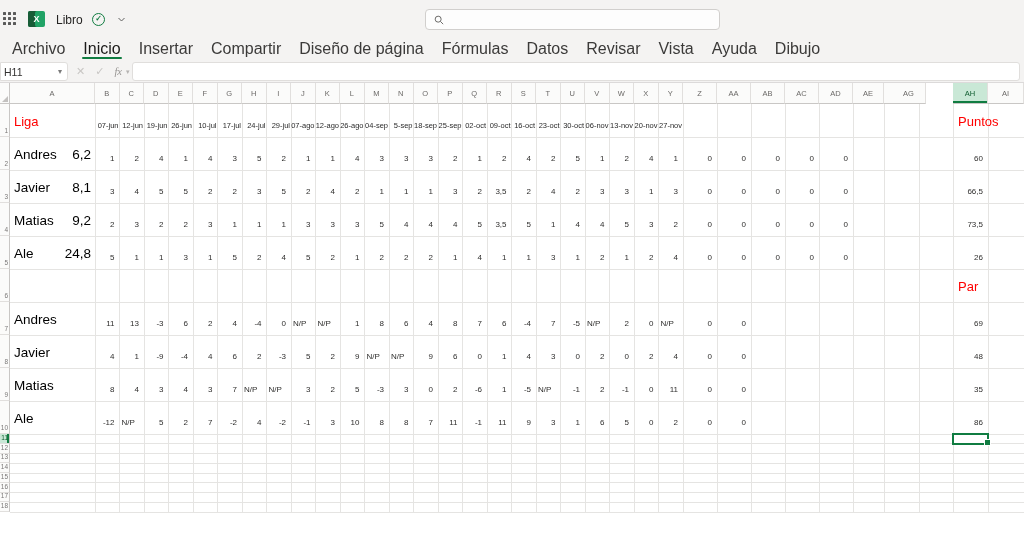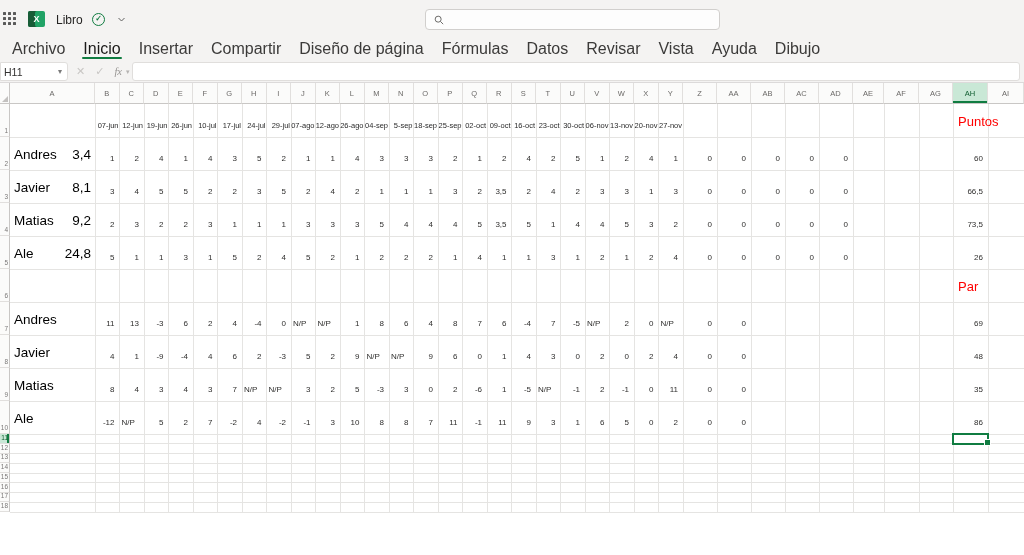--- a/index.html
+++ b/index.html
@@ -165,21 +165,21 @@
       <div class="colhdr" style="left: 609.5px; width: 24.5px;">W</div>
       <div class="colhdr" style="left: 634px; width: 24.5px;">X</div>
       <div class="colhdr" style="left: 658.5px; width: 24.5px;">Y</div>
       <div class="colhdr" style="left: 683px; width: 34px;">Z</div>
       <div class="colhdr" style="left: 717px; width: 34px;">AA</div>
       <div class="colhdr" style="left: 751px; width: 34px;">AB</div>
       <div class="colhdr" style="left: 785px; width: 34px;">AC</div>
       <div class="colhdr" style="left: 819px; width: 34px;">AD</div>
       <div class="colhdr" style="left: 853px; width: 31px;">AE</div>
       <div class="colhdr" style="left: 884px; width: 35px;">AF</div>
-      <div class="colhdr" style="left: 919px; width: 34px;">AG</div>
+      <div class="colhdr" style="left: 892px; width: 34px;">AG</div>
       <div class="colhdr sel" style="left: 953px; width: 35px;">AH</div>
       <div class="colhdr" style="left: 988px; width: 36px;">AI</div>
       <div class="rowhdr" style="top: 21px; height: 33px;">1</div>
       <div class="rowhdr" style="top: 54px; height: 33px;">2</div>
       <div class="rowhdr" style="top: 87px; height: 33px;">3</div>
       <div class="rowhdr" style="top: 120px; height: 33px;">4</div>
       <div class="rowhdr" style="top: 153px; height: 33px;">5</div>
       <div class="rowhdr" style="top: 186px; height: 33px;">6</div>
       <div class="rowhdr" style="top: 219px; height: 33px;">7</div>
       <div class="rowhdr" style="top: 252px; height: 33px;">8</div>
@@ -238,20 +238,21 @@
       <div class="gl" style="left: 10px; top: 317.5px; width: 1014px; height: 1px;"></div>
       <div class="gl" style="left: 10px; top: 350.5px; width: 1014px; height: 1px;"></div>
       <div class="gl" style="left: 10px; top: 360.25px; width: 1014px; height: 1px;"></div>
       <div class="gl" style="left: 10px; top: 370px; width: 1014px; height: 1px;"></div>
       <div class="gl" style="left: 10px; top: 379.75px; width: 1014px; height: 1px;"></div>
       <div class="gl" style="left: 10px; top: 389.5px; width: 1014px; height: 1px;"></div>
       <div class="gl" style="left: 10px; top: 399.25px; width: 1014px; height: 1px;"></div>
       <div class="gl" style="left: 10px; top: 409px; width: 1014px; height: 1px;"></div>
       <div class="gl" style="left: 10px; top: 418.75px; width: 1014px; height: 1px;"></div>
       <div class="gl" style="left: 10px; top: 428.5px; width: 1014px; height: 1px;"></div>
+      <div class="cell redlabel" style="left: 10px; top: 21px; width: 85px; height: 33px; color: rgb(255, 0, 0);">Liga</div>
       <div class="cell date" style="left: 95px; top: 21px; width: 24.5px; height: 33px;">07-jun</div>
       <div class="cell date" style="left: 119.5px; top: 21px; width: 24.5px; height: 33px;">12-jun</div>
       <div class="cell date" style="left: 144px; top: 21px; width: 24.5px; height: 33px;">19-jun</div>
       <div class="cell date" style="left: 168.5px; top: 21px; width: 24.5px; height: 33px;">26-jun</div>
       <div class="cell date" style="left: 193px; top: 21px; width: 24.5px; height: 33px;">10-jul</div>
       <div class="cell date" style="left: 217.5px; top: 21px; width: 24.5px; height: 33px;">17-jul</div>
       <div class="cell date" style="left: 242px; top: 21px; width: 24.5px; height: 33px;">24-jul</div>
       <div class="cell date" style="left: 266.5px; top: 21px; width: 24.5px; height: 33px;">29-jul</div>
       <div class="cell date" style="left: 291px; top: 21px; width: 24.5px; height: 33px;">07-ago</div>
       <div class="cell date" style="left: 315.5px; top: 21px; width: 24.5px; height: 33px;">12-ago</div>
@@ -265,21 +266,21 @@
       <div class="cell date" style="left: 511.5px; top: 21px; width: 24.5px; height: 33px;">16-oct</div>
       <div class="cell date" style="left: 536px; top: 21px; width: 24.5px; height: 33px;">23-oct</div>
       <div class="cell date" style="left: 560.5px; top: 21px; width: 24.5px; height: 33px;">30-oct</div>
       <div class="cell date" style="left: 585px; top: 21px; width: 24.5px; height: 33px;">06-nov</div>
       <div class="cell date" style="left: 609.5px; top: 21px; width: 24.5px; height: 33px;">13-nov</div>
       <div class="cell date" style="left: 634px; top: 21px; width: 24.5px; height: 33px;">20-nov</div>
       <div class="cell date" style="left: 658.5px; top: 21px; width: 24.5px; height: 33px;">27-nov</div>
       <div class="cell redright" style="left: 953px; top: 21px; width: 35px; height: 33px; color: rgb(255, 0, 0);">Puntos</div>
       <div class="cell aname" style="left: 10px; top: 54px; width: 85px; height: 33px;">
         <span>Andres</span>
-        <span class="hcpv">3,4</span>
+        <span class="hcpv">6,2</span>
       </div>
       <div class="cell val" style="left: 95px; top: 54px; width: 24.5px; height: 33px;">1</div>
       <div class="cell val" style="left: 119.5px; top: 54px; width: 24.5px; height: 33px;">2</div>
       <div class="cell val" style="left: 144px; top: 54px; width: 24.5px; height: 33px;">4</div>
       <div class="cell val" style="left: 168.5px; top: 54px; width: 24.5px; height: 33px;">1</div>
       <div class="cell val" style="left: 193px; top: 54px; width: 24.5px; height: 33px;">4</div>
       <div class="cell val" style="left: 217.5px; top: 54px; width: 24.5px; height: 33px;">3</div>
       <div class="cell val" style="left: 242px; top: 54px; width: 24.5px; height: 33px;">5</div>
       <div class="cell val" style="left: 266.5px; top: 54px; width: 24.5px; height: 33px;">2</div>
       <div class="cell val" style="left: 291px; top: 54px; width: 24.5px; height: 33px;">1</div>

